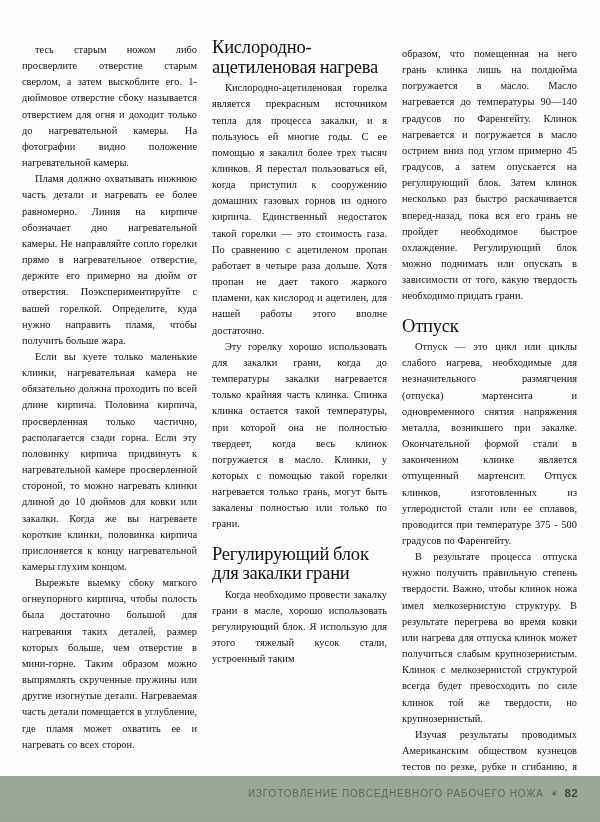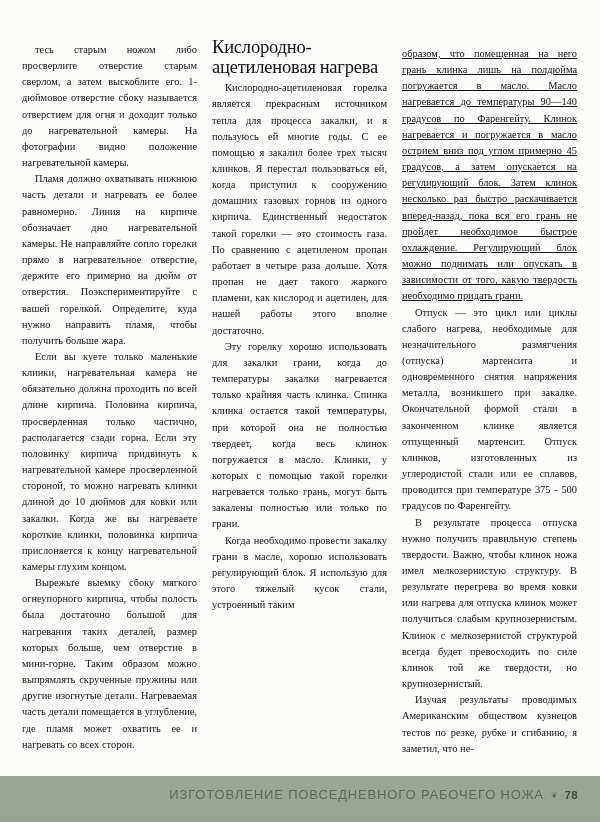--- a/index.html
+++ b/index.html
@@ -59,21 +59,21 @@
     font-size: 10.4px;
     line-height: 16.15px;
     color: #141414;
     text-align: justify;
     text-justify: inter-word;
     text-indent: 13px;
     hyphens: manual;
     word-spacing: 0.15px;
   }
 
-  p.para.noindent { text-indent: 0; text-decoration: underline; }
+  p.para.noindent { text-indent: 0; }
 
   p.para + p.para { margin-top: 0; }
 
   .footer-band {
     position: absolute;
     left: 0;
     right: 0;
     top: 776px;
     height: 46px;
     background: linear-gradient(to bottom, #9aa694 0%, #9ba793 35%, #98a491 100%);
@@ -83,21 +83,21 @@
     position: absolute;
     right: 22px;
     top: 787px;
     display: flex;
     align-items: baseline;
     gap: 6px;
   }
 
   .footer-title {
     font-family: "Liberation Sans", "DejaVu Sans", sans-serif;
-    font-size: 13px;
+    font-size: 10px;
     letter-spacing: 0.85px;
     color: #5d6a58;
     text-transform: uppercase;
   }
 
   .footer-orn {
     font-size: 8px;
     color: #5d6a58;
     padding: 0 1px;
     position: relative;
@@ -123,33 +123,35 @@
       <p class="para">тесь старым ножом либо просверлите отверстие старым сверлом, а затем выскоблите его. 1-дюймовое отверстие сбоку называется отверстием для огня и доходит только до нагревательной камеры. На фотографии видно положение нагревательной камеры.</p>
       <p class="para">Пламя должно охватывать нижнюю часть детали и нагревать ее более равномерно. Линия на кирпиче обозначает дно нагревательной камеры. Не направляйте сопло горелки прямо в нагревательное отверстие, держите его примерно на дюйм от отверстия. Поэкспериментируйте с вашей горелкой. Определите, куда нужно направить пламя, чтобы получить больше жара.</p>
       <p class="para">Если вы куете только маленькие клинки, нагревательная камера не обязательно должна проходить по всей длине кирпича. Половина кирпича, просверленная только частично, располагается сзади горна. Если эту половинку кирпича придвинуть к нагревательной камере просверленной стороной, то можно нагревать клинки длиной до 10 дюймов для ковки или закалки. Когда же вы нагреваете короткие клинки, половинка кирпича прислоняется к концу нагревательной камеры глухим концом.</p>
       <p class="para">Вырежьте выемку сбоку мягкого огнеупорного кирпича, чтобы полость была достаточно большой для нагревания таких деталей, размер которых больше, чем отверстие в мини-горне. Таким образом можно выпрямлять скрученные пружины или другие изогнутые детали. Нагреваемая часть детали помещается в углубление, где пламя может охватить ее и нагревать со всех сторон.</p>
     </div>
 
     <div class="col col-2">
       <h2 class="heading">Кислородно-ацетиленовая нагрева</h2>
       <p class="para">Кислородно-ацетиленовая горелка является прекрасным источником тепла для процесса закалки, и я пользуюсь ей многие годы. С ее помощью я закалил более трех тысяч клинков. Я перестал пользоваться ей, когда приступил к сооружению домашних газовых горнов из одного кирпича. Единственный недостаток такой горелки — это стоимость газа. По сравнению с ацетиленом пропан работает в четыре раза дольше. Хотя пропан не дает такого жаркого пламени, как кислород и ацетилен, для нашей работы этого вполне достаточно.</p>
       <p class="para">Эту горелку хорошо использовать для закалки грани, когда до температуры закалки нагревается только крайняя часть клинка. Спинка клинка остается такой температуры, при которой она не полностью твердеет, когда весь клинок погружается в масло. Клинки, у которых с помощью такой горелки нагревается только грань, могут быть закалены полностью или только по грани.</p>
+      <h2 class="heading tight">Регулирующий блок для закалки грани</h2>
       <p class="para">Когда необходимо провести закалку грани в масле, хорошо использовать регулирующий блок. Я использую для этого тяжелый кусок стали, устроенный таким</p>
     </div>
 
     <div class="col col-3">
       <p class="para noindent">образом, что помещенная на него грань клинка лишь на полдюйма погружается в масло. Масло нагревается до температуры 90—140 градусов по Фаренгейту. Клинок нагревается и погружается в масло острием вниз под углом примерно 45 градусов, а затем опускается на регулирующий блок. Затем клинок несколько раз быстро раскачивается вперед-назад, пока вся его грань не пройдет необходимое быстрое охлаждение. Регулирующий блок можно поднимать или опускать в зависимости от того, какую твердость необходимо придать грани.</p>
+      <h2 class="heading tight">Отпуск</h2>
       <p class="para">Отпуск — это цикл или циклы слабого нагрева, необходимые для незначительного размягчения (отпуска) мартенсита и одновременного снятия напряжения металла, возникшего при закалке. Окончательной формой стали в законченном клинке является отпущенный мартенсит. Отпуск клинков, изготовленных из углеродистой стали или ее сплавов, проводится при температуре 375 - 500 градусов по Фаренгейту.</p>
       <p class="para">В результате процесса отпуска нужно получить правильную степень твердости. Важно, чтобы клинок ножа имел мелкозернистую структуру. В результате перегрева во время ковки или нагрева для отпуска клинок может получиться слабым крупнозернистым. Клинок с мелкозернистой структурой всегда будет превосходить по силе клинок той же твердости, но крупнозернистый.</p>
       <p class="para">Изучая результаты проводимых Американским обществом кузнецов тестов по резке, рубке и сгибанию, я заметил, что не-</p>
     </div>
 
   </div>
 
   <div class="footer-band"></div>
 
   <div class="footer-inner">
     <span class="footer-title">Изготовление повседневного рабочего ножа</span>
     <span class="footer-orn">❦</span>
-    <span class="footer-page">78</span>
+    <span class="footer-page">82</span>
   </div>
 
 </div>
 
 </body></html>

